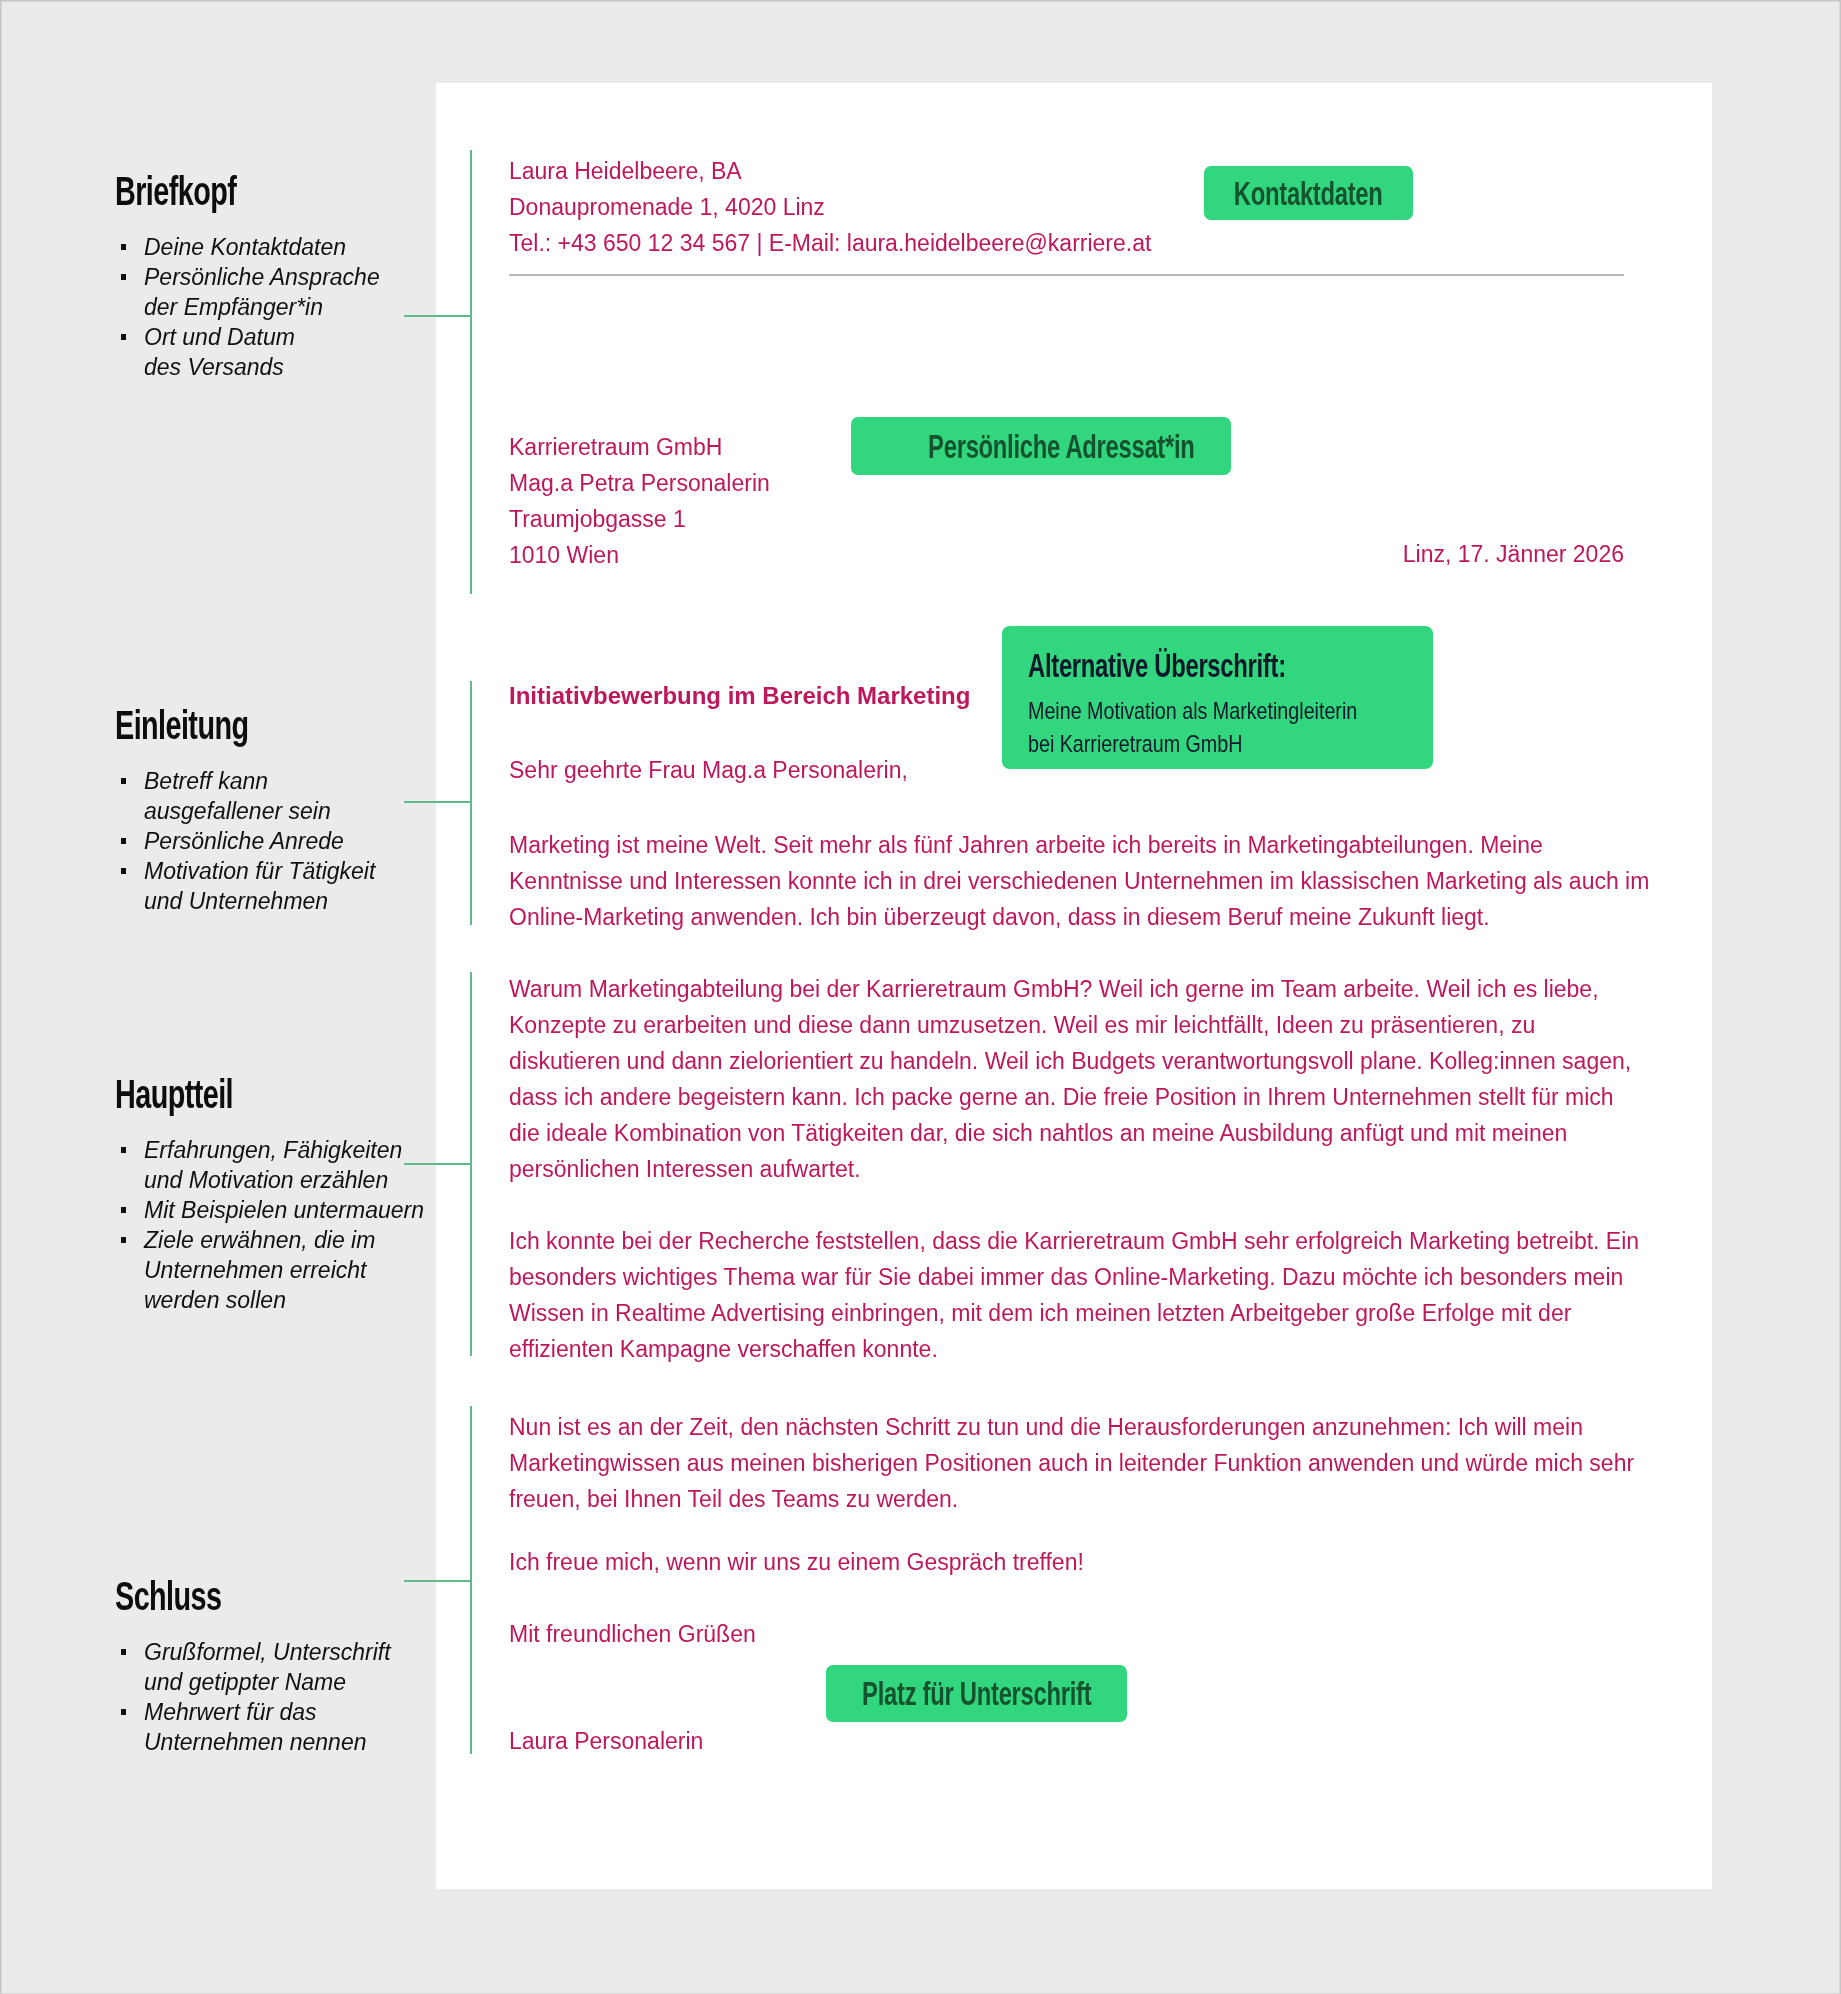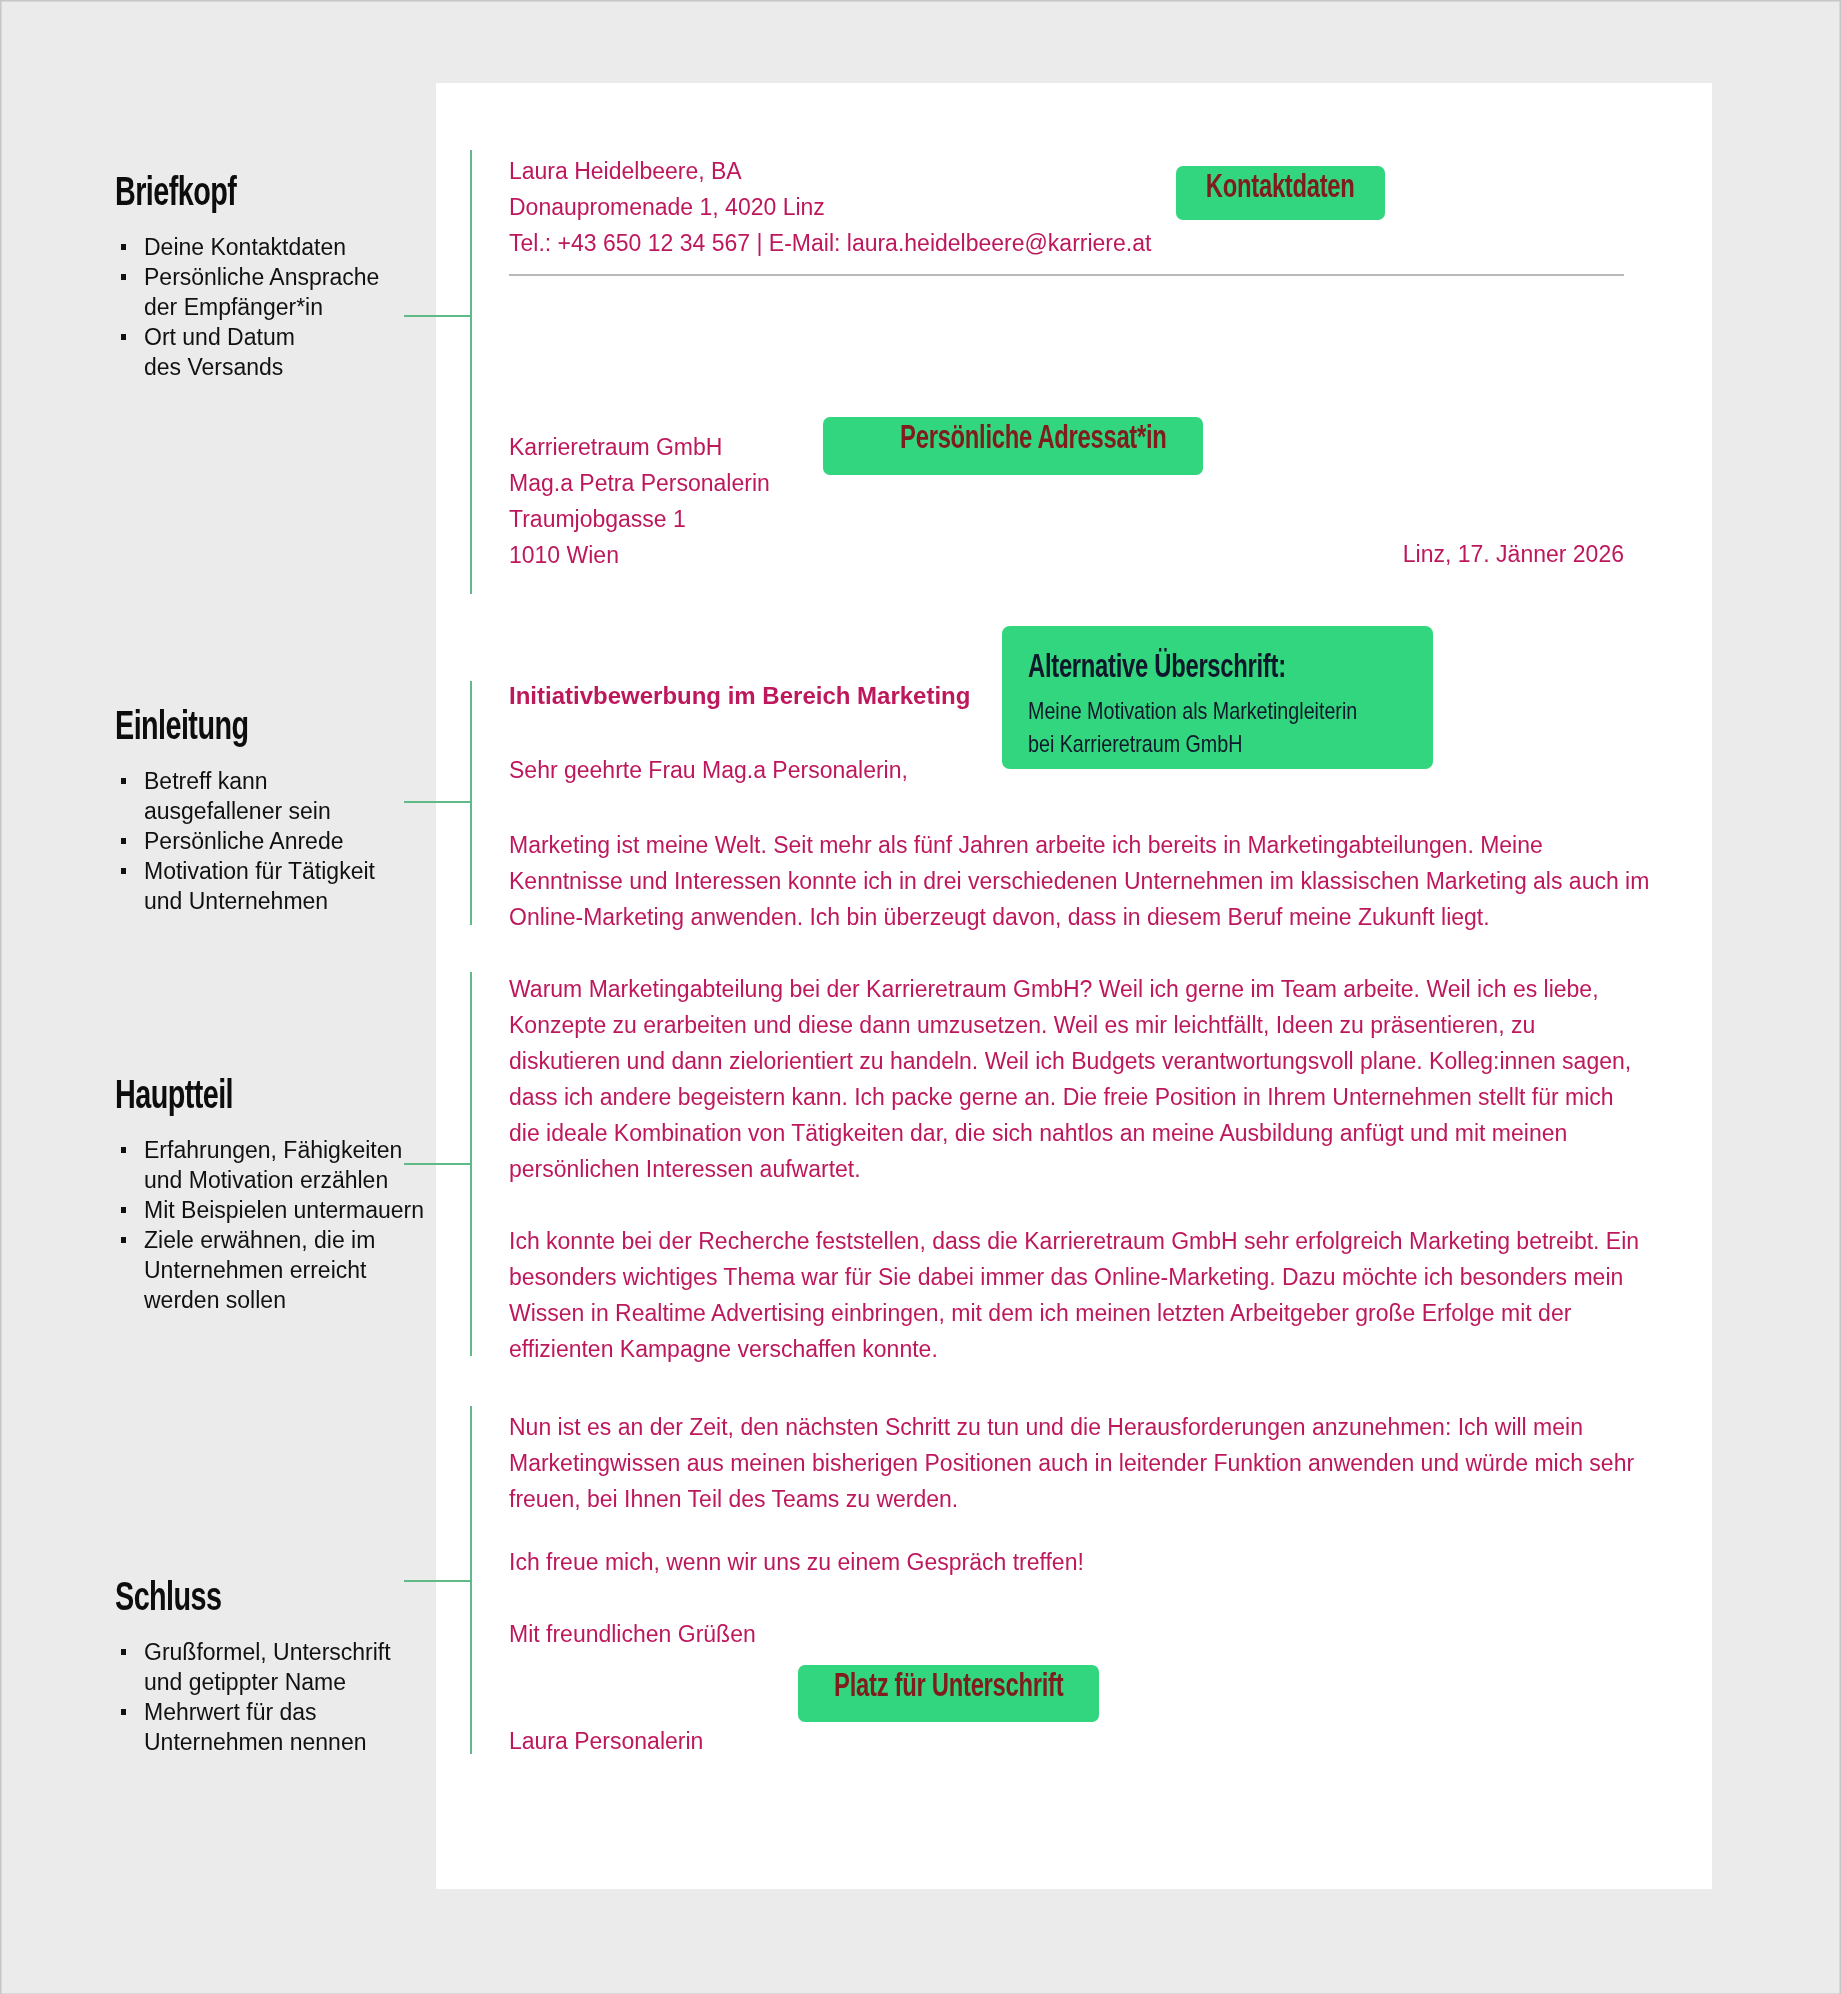--- a/index.html
+++ b/index.html
@@ -22,41 +22,41 @@
   
   .side-section{position:absolute;left:115px;width:335px;color:#111;}
   .side-section.s1{top:170px;} .side-section.s2{top:704px;}
   .side-section.s3{top:1073px;} .side-section.s4{top:1575px;}
   .side-title{
     font-size:40px;font-weight:900;letter-spacing:-0.8px;line-height:1.05;
     transform:scaleX(0.72);transform-origin:left center;white-space:nowrap;
     margin:0 0 20px 0;color:#0d0d0d;
   }
   .side-list{list-style:none;margin:0;padding:0;}
-  .side-list li{position:relative;padding-left:29px;font-size:23px;line-height:30px;}
+  .side-list li{position:relative;padding-left:29px;font-size:23px;line-height:30px;font-style:italic;}
   .bullet-sq{position:absolute;left:6.1px;top:12.3px;width:5.4px;height:5.4px;background:#111;display:block;}
   .bullet-label{white-space:pre-line;}
 
   
   .txt{position:absolute;left:509px;font-size:23px;line-height:36px;color:#be185d;}
   .block{white-space:pre-line;}
   .sender{top:153px;width:844px;}
   .rule{position:absolute;left:509px;top:274px;width:1115px;height:1.5px;background:#b9b9b9;}
   .recipient{top:381px;width:691px;margin-top:48px;}
   .dateline{top:536px;width:1115px;text-align:right;}
   .subject{top:678px;font-weight:700;font-size:24px;}
   .salutation{top:752px;}
   .para{width:1141px;}
   .p1{top:827px;} .p2{top:971px;} .p3{top:1223px;} .p4{top:1409px;}
   .closing{top:1544px;} .signoff{top:1616px;} .signame{top:1723px;}
 
   
   .badge{
     position:absolute;background:#32d67e;border-radius:7px;
-    display:flex;justify-content:center;color:#7f1d1d;
+    display:flex;align-items:center;justify-content:center;color:#14532d;margin-left:28px;
   }
   .badge-label{
     font-weight:900;font-size:34px;letter-spacing:-0.4px;white-space:nowrap;
     display:inline-block;transform:scaleX(0.70);transform-origin:center center;
   }
   .badge.kontakt{left:1176px;top:166px;width:209px;height:54px;}
   .badge.adressat{left:823px;top:417px;width:340px;height:58px;padding-left:40px;}
   .badge.platz{left:798px;top:1665px;width:301px;height:57px;}
 
   .altbox{

